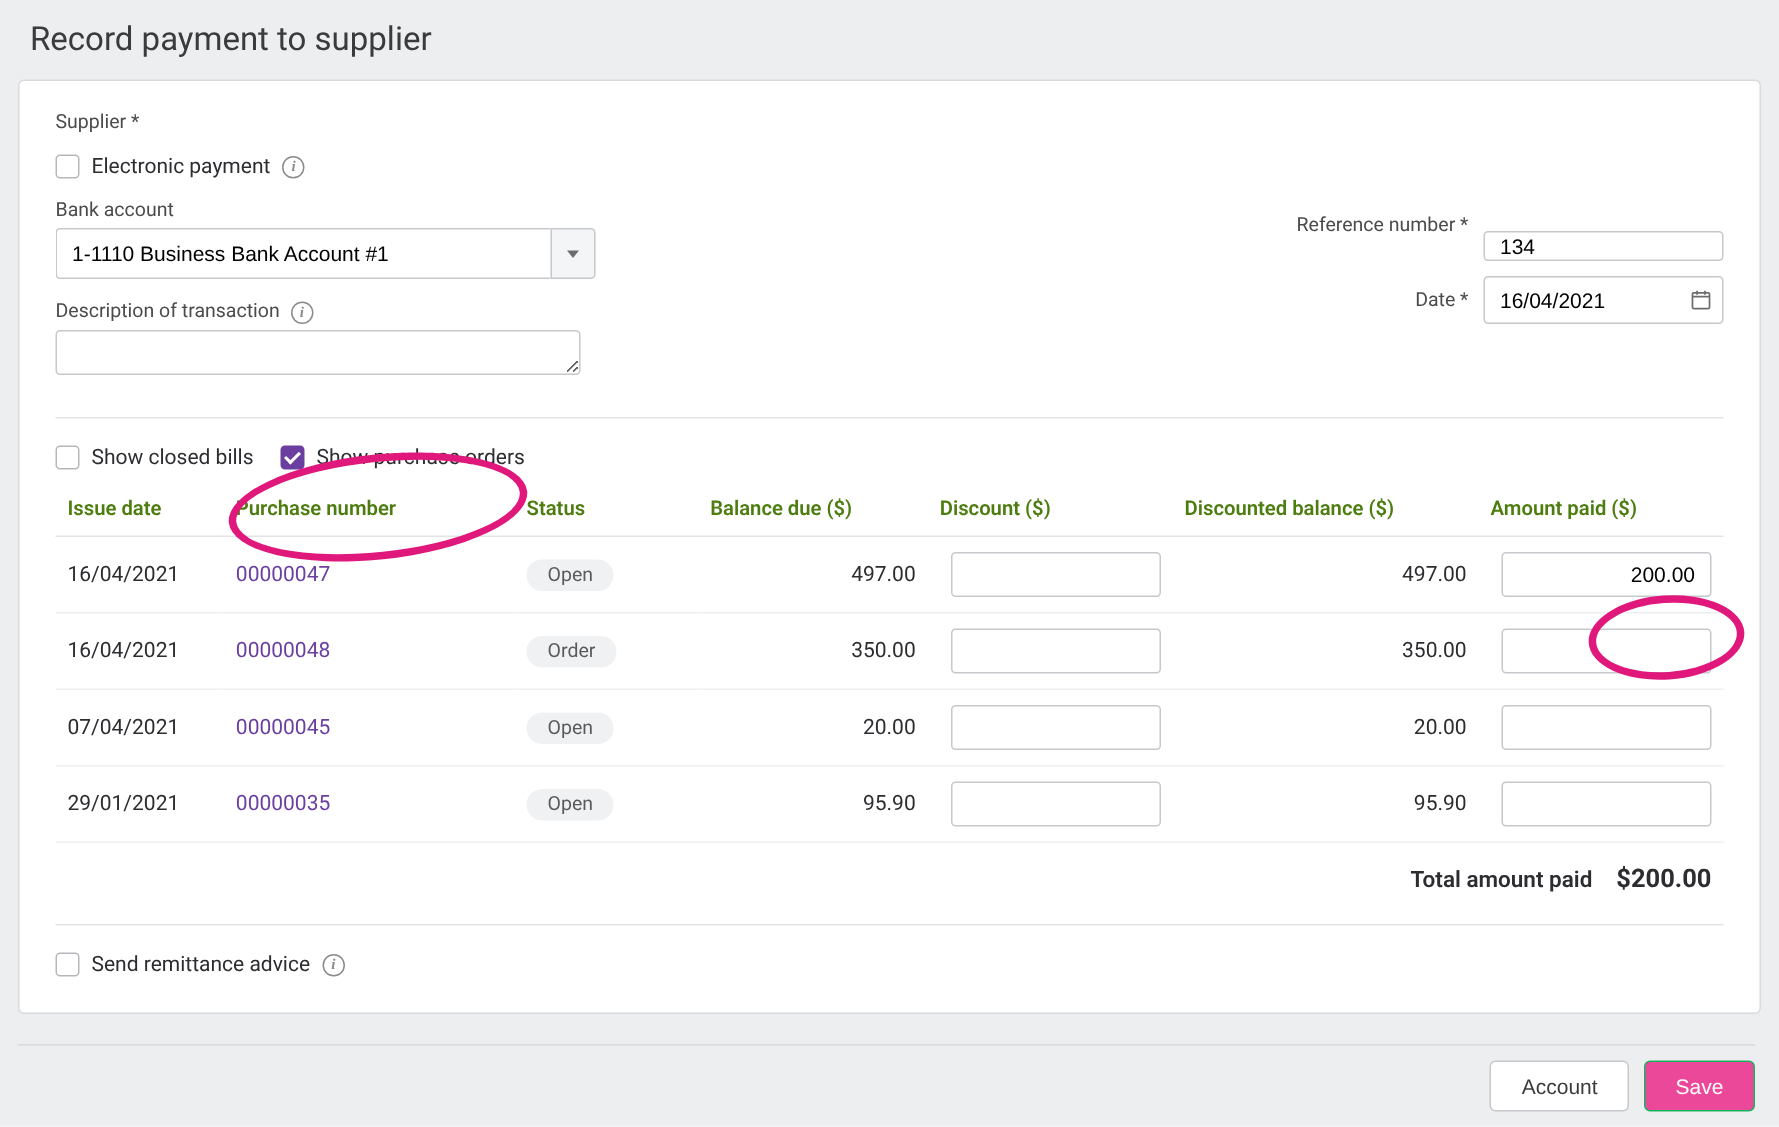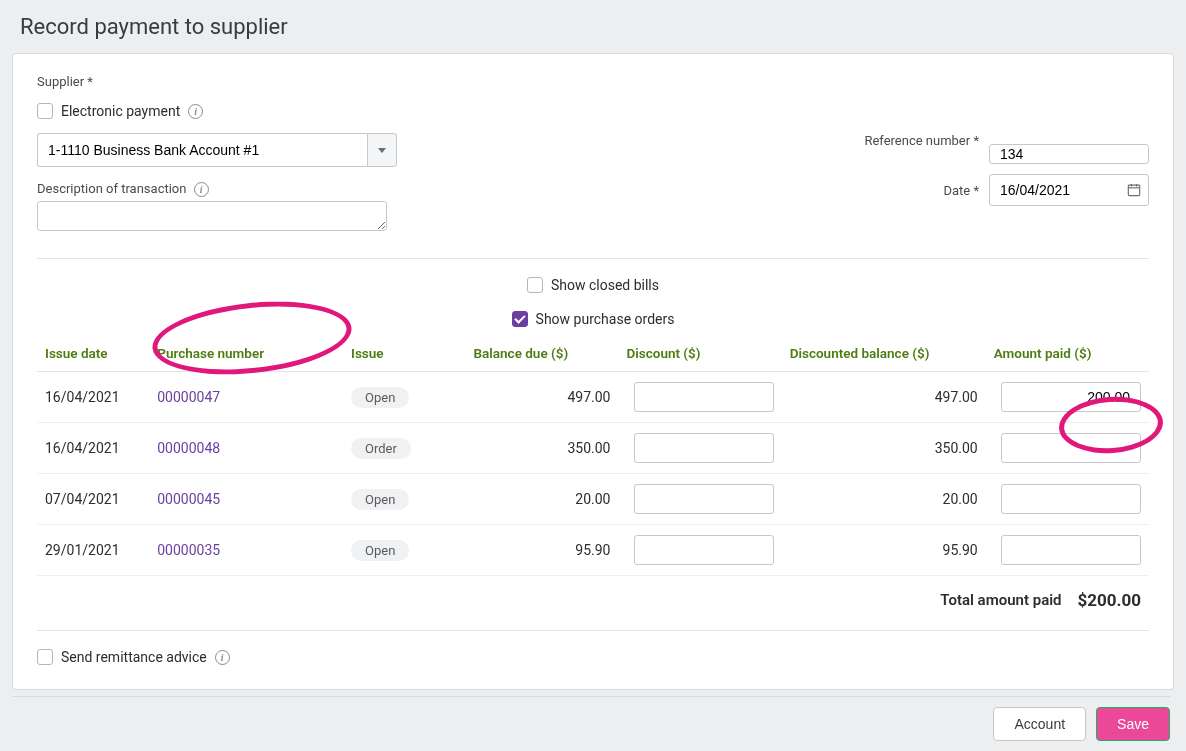--- a/index.html
+++ b/index.html
@@ -173,21 +173,20 @@
     border: none;
     border-top: 1px solid #e3e4e6;
     margin: 10px 0 18px 0;
   }
   .table-filters {
     display: flex;
     align-items: center;
     gap: 18px;
     margin-bottom: 8px;
     position: relative;
-    flex-direction: column;
   }
   .filter-item { display: flex; align-items: center; gap: 8px; }
   table.bills {
     width: 100%;
     border-collapse: collapse;
     margin-top: 4px;
   }
   table.bills th {
     text-align: left;
     font-weight: 600;
@@ -297,20 +296,21 @@
         <label class="field-label req">Supplier</label>
       </div>
 
       <div class="checkbox-row">
         <span class="checkbox"></span>
         <span class="checkbox-label">Electronic payment</span>
         <span class="info-icon">i</span>
       </div>
 
       <div class="field-group">
+        <label class="field-label">Bank account</label>
         <div class="select-wrap">
           <input class="select-input" value="1-1110 Business Bank Account #1" style="">
           <div class="select-btn">
             <span class="chevron-down"></span>
           </div>
         </div>
       </div>
 
       <div class="field-group">
         <label class="field-label">
@@ -352,21 +352,21 @@
       <span class="checkbox checked"></span>
       <span class="checkbox-label">Show purchase orders</span>
     </div>
   </div>
 
   <table class="bills">
     <thead>
       <tr>
         <th style="width:110px;">Issue date</th>
         <th style="width:190px;">Purchase number</th>
-        <th style="width:120px;">Issue</th>
+        <th style="width:120px;">Status</th>
         <th class="th-right" style="width:150px;">Balance due ($)</th>
         <th class="th-right" style="width:160px;">Discount ($)</th>
         <th class="th-right" style="width:200px;">Discounted balance ($)</th>
         <th class="th-right" style="width:160px;">Amount paid ($)</th>
       </tr>
     </thead>
     <tbody id="bills-body">
         <tr>
           <td>16/04/2021</td>
           <td><a class="link">00000047</a></td>

